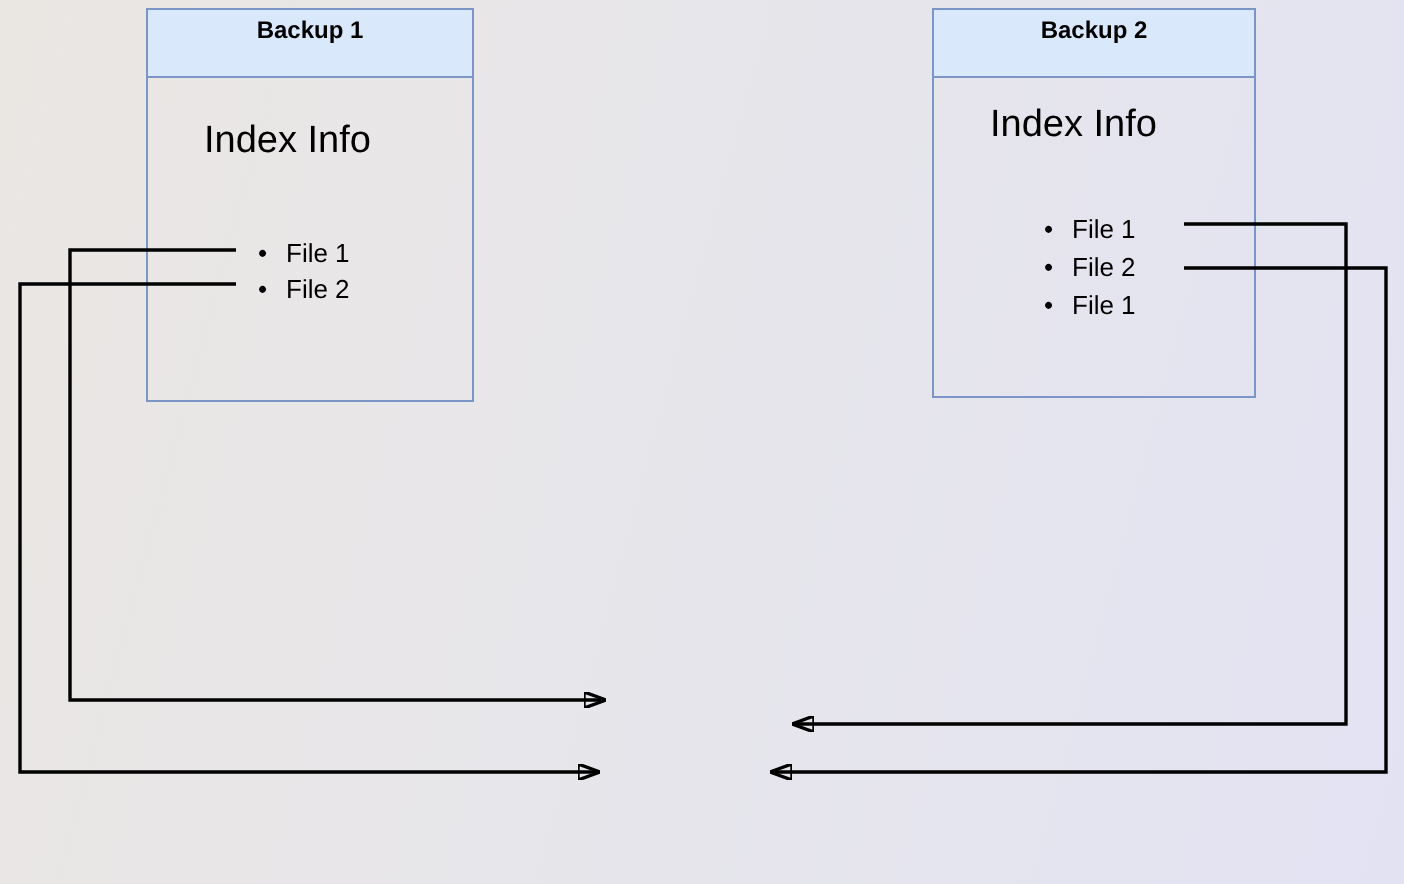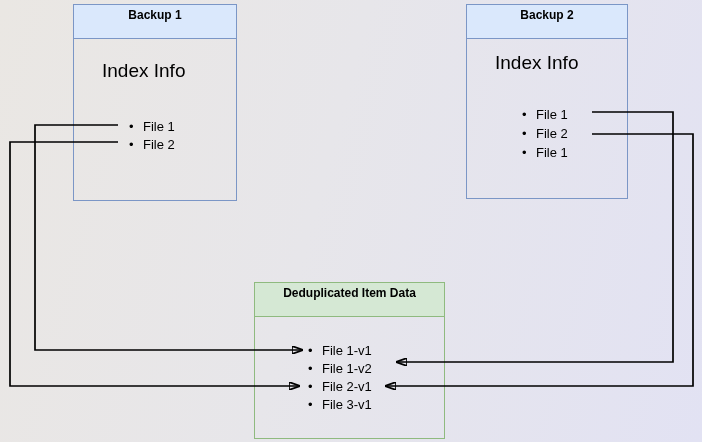--- a/index.html
+++ b/index.html
@@ -94,29 +94,20 @@
   <div class="box blue" id="backup2">
     <div class="box-header">Backup 2</div>
     <div class="index-info">Index Info</div>
     <ul class="file-list">
         <li>File 1</li>
         <li>File 2</li>
         <li>File 1</li>
       </ul>
   </div>
 
-  <div class="box green" id="dedup">
-    <div class="box-header">Deduplicated Item Data</div>
-    <ul class="file-list">
-        <li>File 1-v1</li>
-        <li>File 1-v2</li>
-        <li>File 2-v1</li>
-        <li>File 3-v1</li>
-      </ul>
-  </div>
 
   <svg class="connector-layer" viewBox="0 0 702 442" xmlns="http://www.w3.org/2000/svg">
     <defs>
       <marker id="arrowhead" viewBox="0 0 11 8" refX="10" refY="4" markerWidth="11" markerHeight="8" markerUnits="userSpaceOnUse" orient="auto">
         <path d="M0,0 L11,4 L0,8 z" fill="#000" stroke="none"></path>
       </marker>
     </defs>
     <path d="M118,125 L35,125 L35,350 L302,350" marker-end="url(#arrowhead)"></path>
     <path d="M118,142 L10,142 L10,386 L299,386" marker-end="url(#arrowhead)"></path>
     <path d="M592,112 L673,112 L673,362 L397,362" marker-end="url(#arrowhead)"></path>

